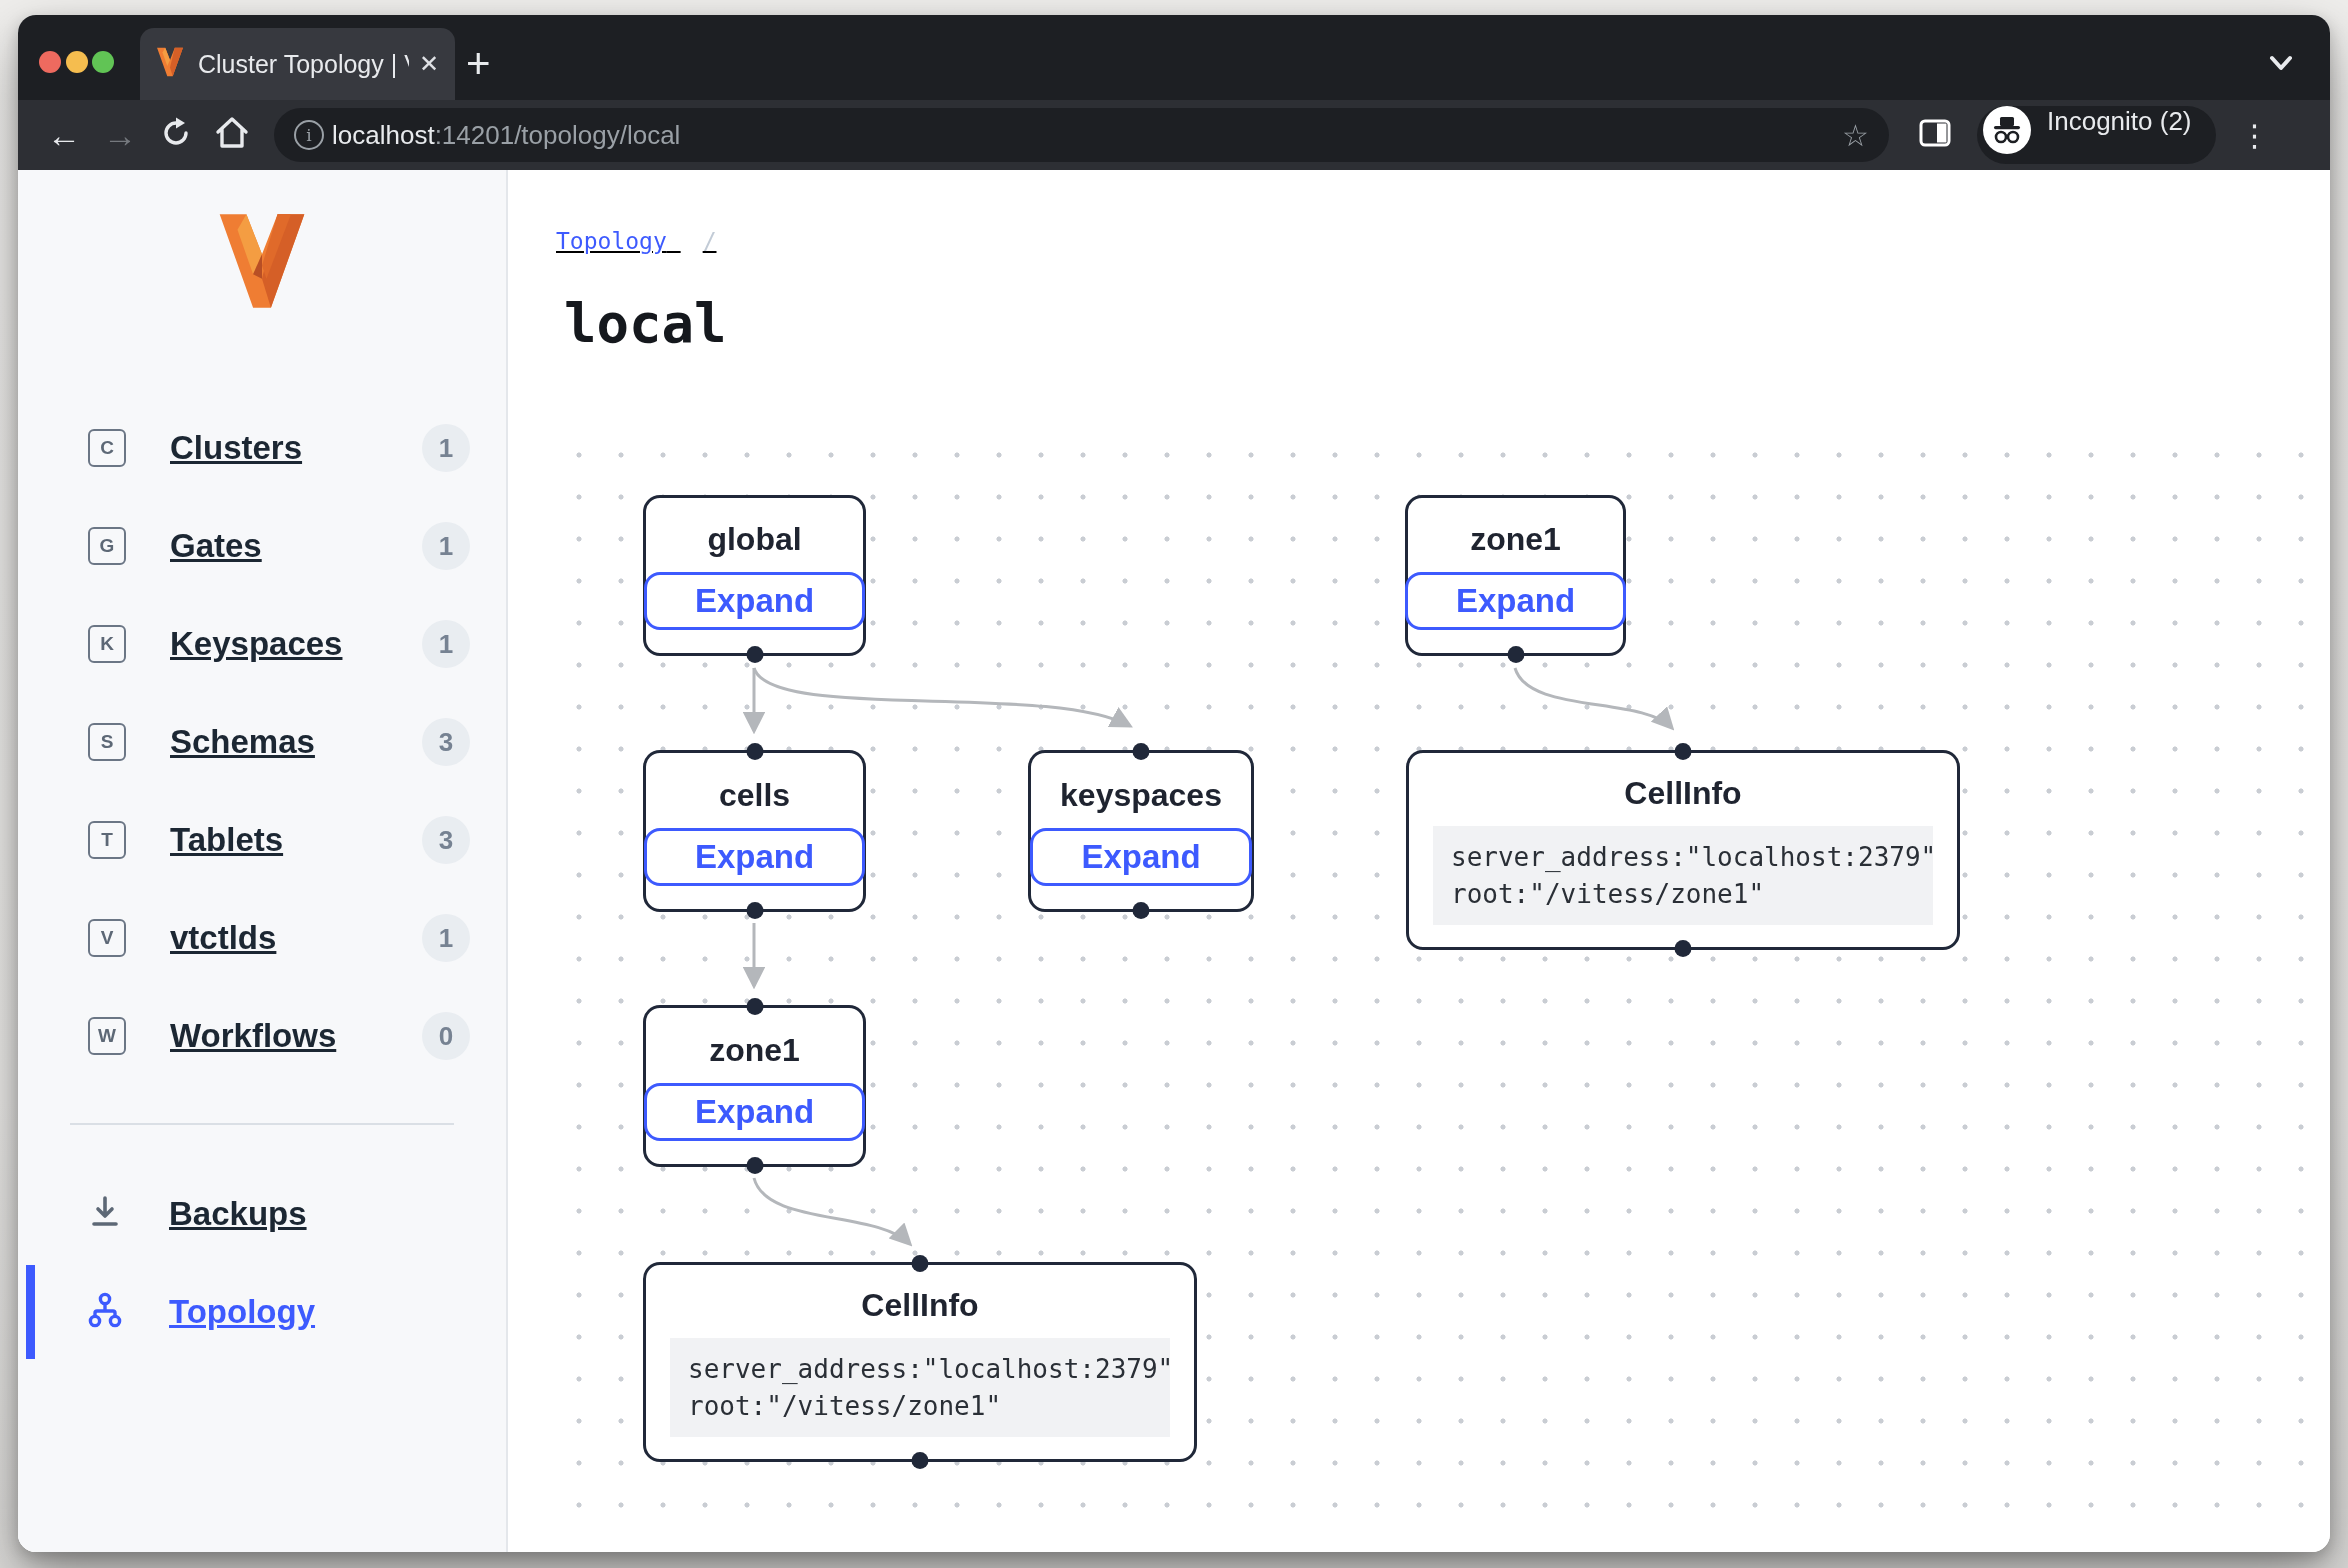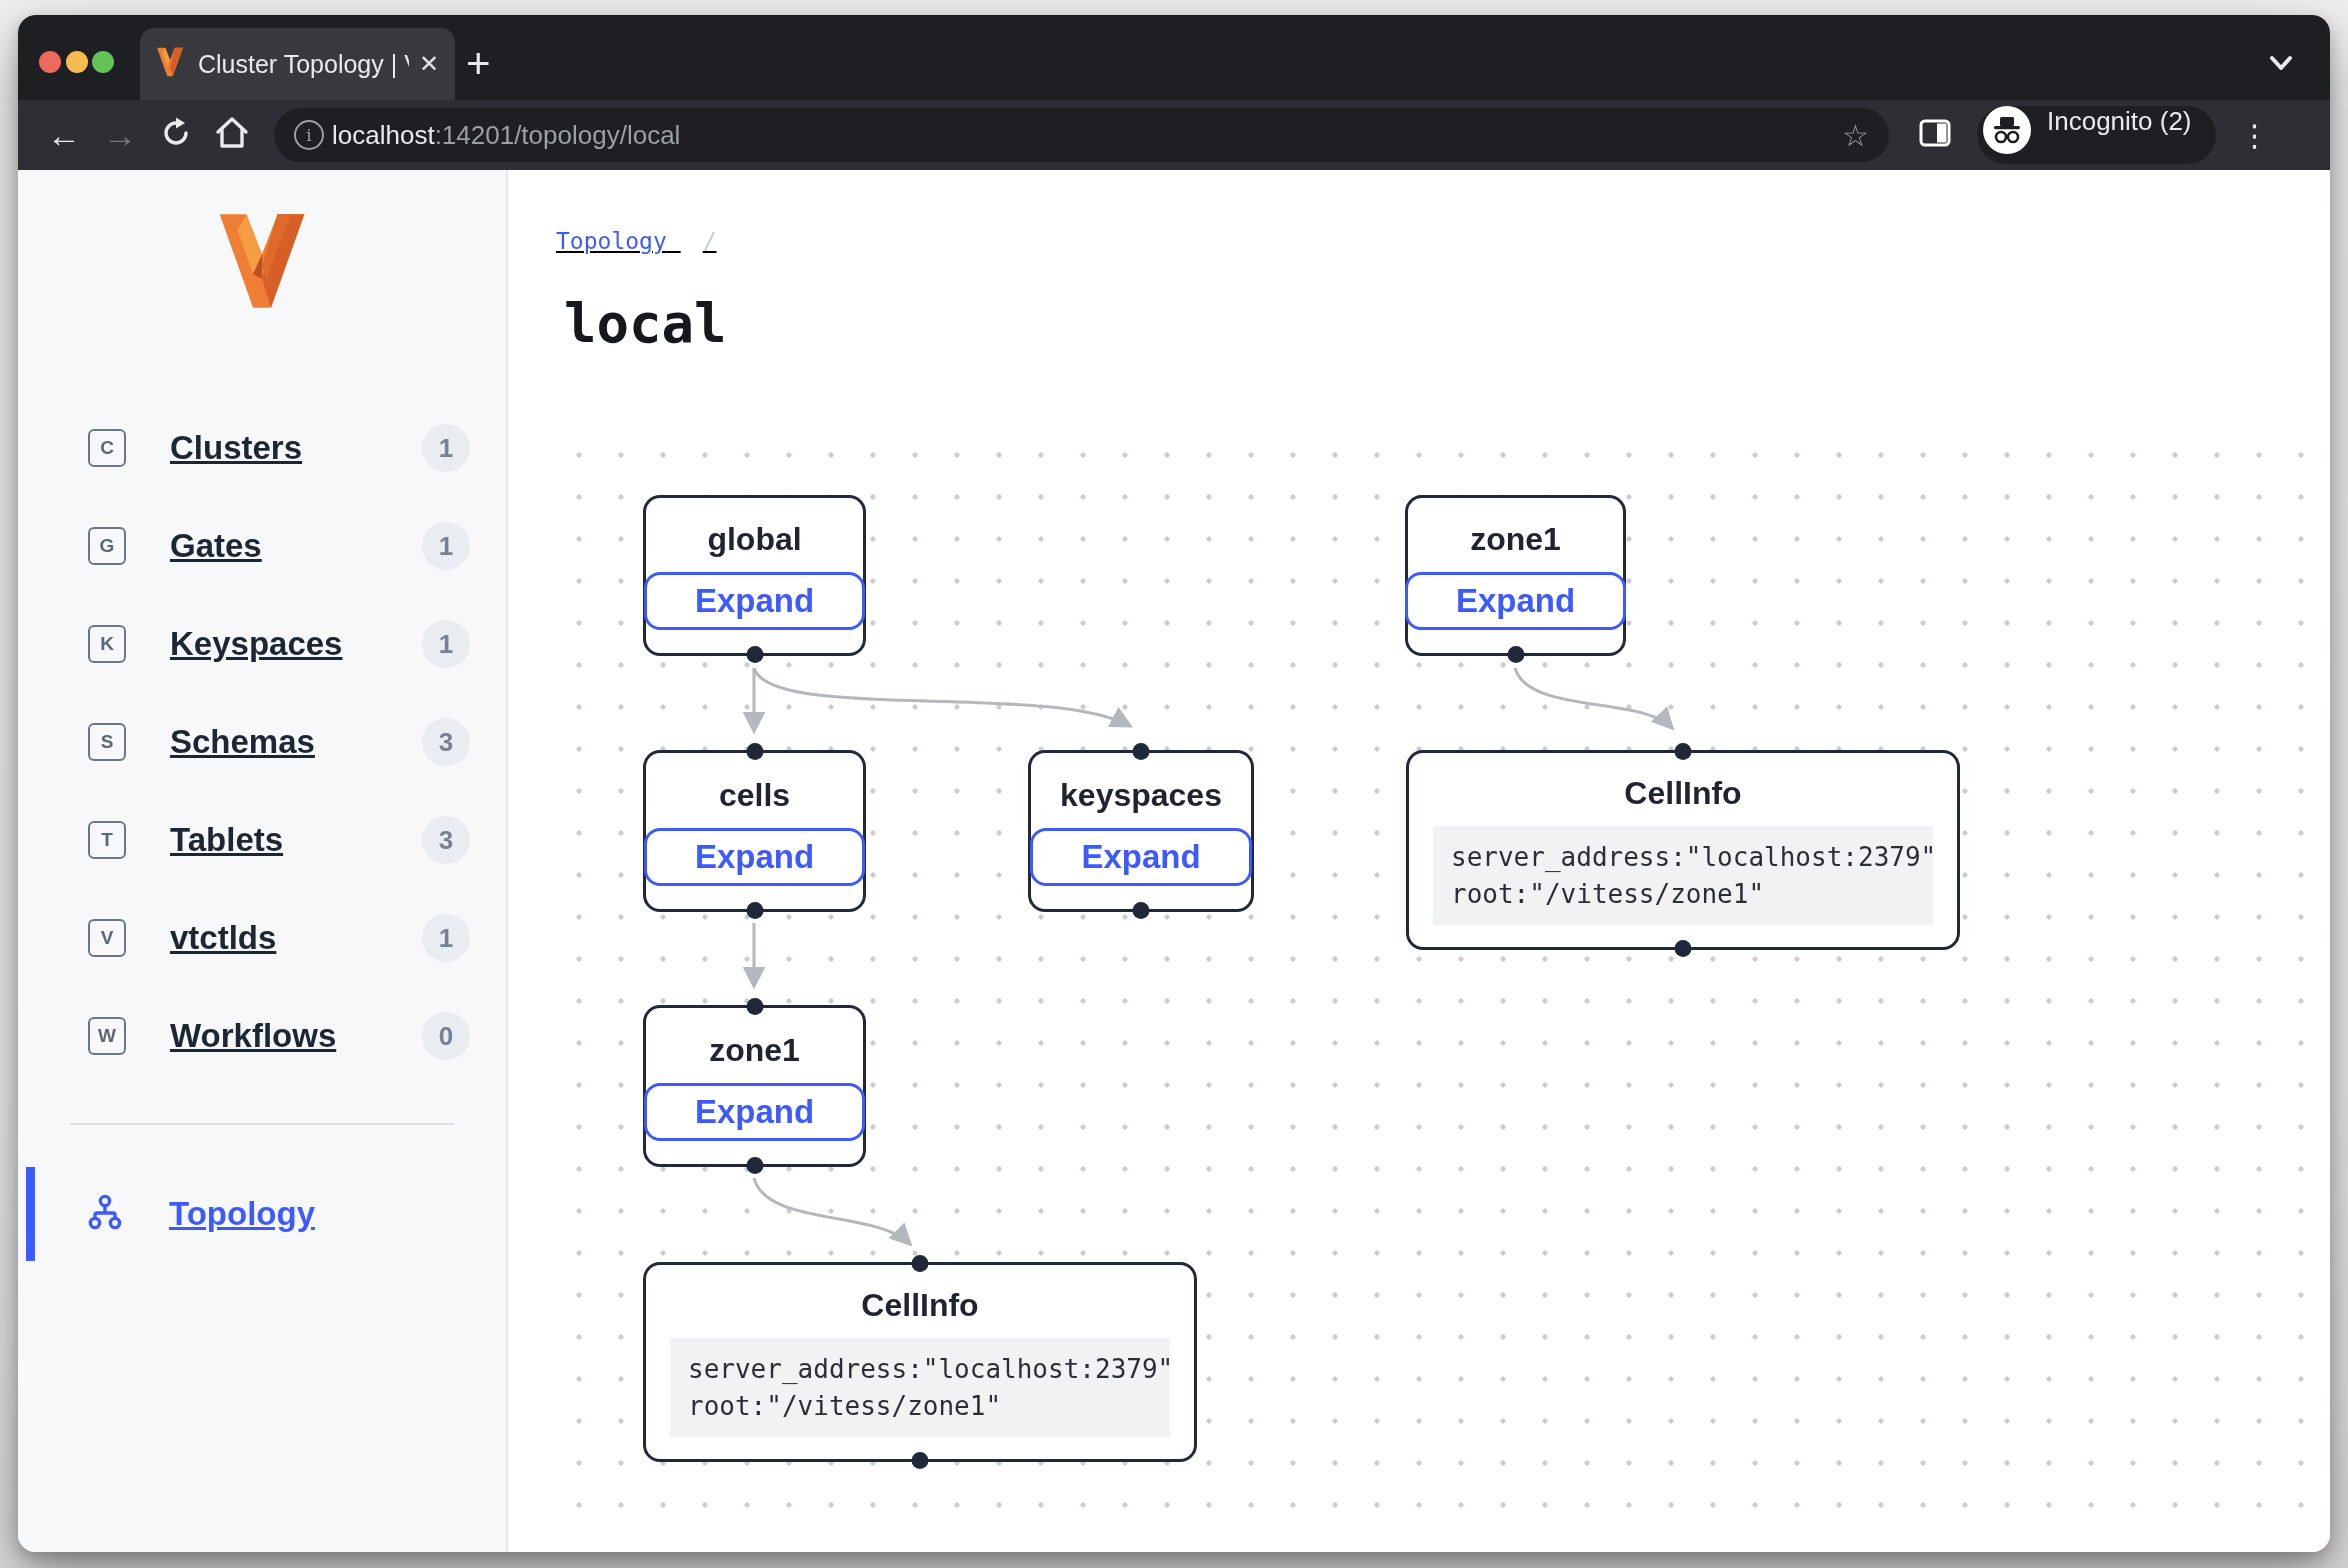--- a/index.html
+++ b/index.html
@@ -204,20 +204,29 @@
           </div>
           <div class="nav-row">
             <span class="letterbox">W</span>
             <span class="nav-label">Workflows</span>
             <span class="count-badge">0</span>
           </div>
         </div>
 
         <div class="divider"></div>
 
+        <div class="nav-row secondary">
+          <span class="sico">
+            <svg width="34" height="36" viewBox="0 0 34 36">
+              <path d="M17,4 L17,21 M10,15 L17,22 L24,15" fill="none" stroke="#5d6876" stroke-width="3.6" stroke-linecap="round" stroke-linejoin="round"></path>
+              <path d="M6,30 L28,30" stroke="#5d6876" stroke-width="3.6" stroke-linecap="round"></path>
+            </svg>
+          </span>
+          <span class="nav-label">Backups</span>
+        </div>
         <div class="nav-row secondary active">
           <span class="active-bar"></span>
           <span class="sico">
             <svg width="38" height="38" viewBox="0 0 38 38">
               <circle cx="19" cy="8" r="4.6" fill="none" stroke="#3d5afe" stroke-width="3.4"></circle>
               <circle cx="9" cy="30" r="4.6" fill="none" stroke="#3d5afe" stroke-width="3.4"></circle>
               <circle cx="29" cy="30" r="4.6" fill="none" stroke="#3d5afe" stroke-width="3.4"></circle>
               <path d="M19,13 L19,20 M9,25 L9,22 Q9,20 11,20 L27,20 Q29,20 29,22 L29,25" fill="none" stroke="#3d5afe" stroke-width="3.4" stroke-linecap="round"></path>
             </svg>
           </span>

